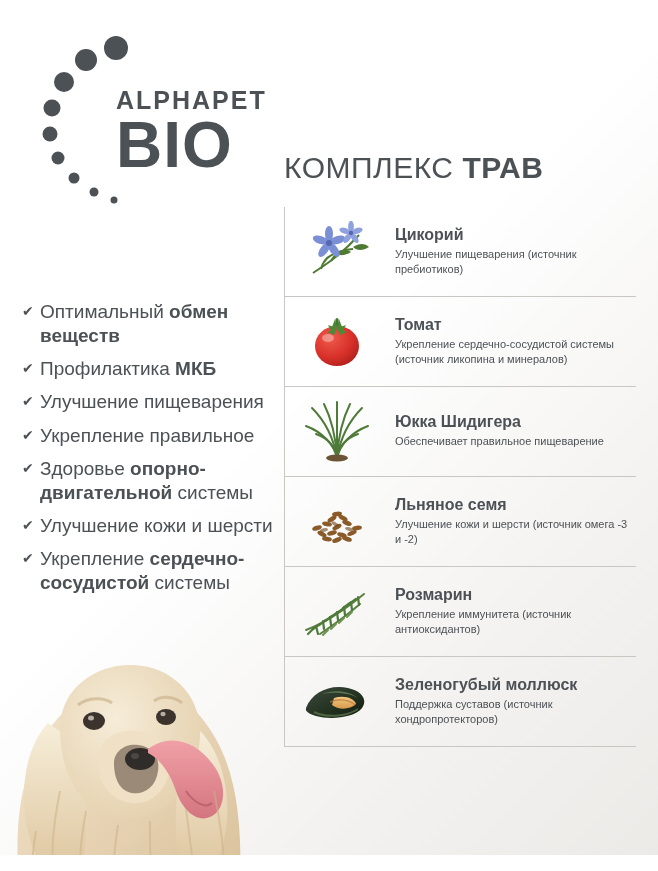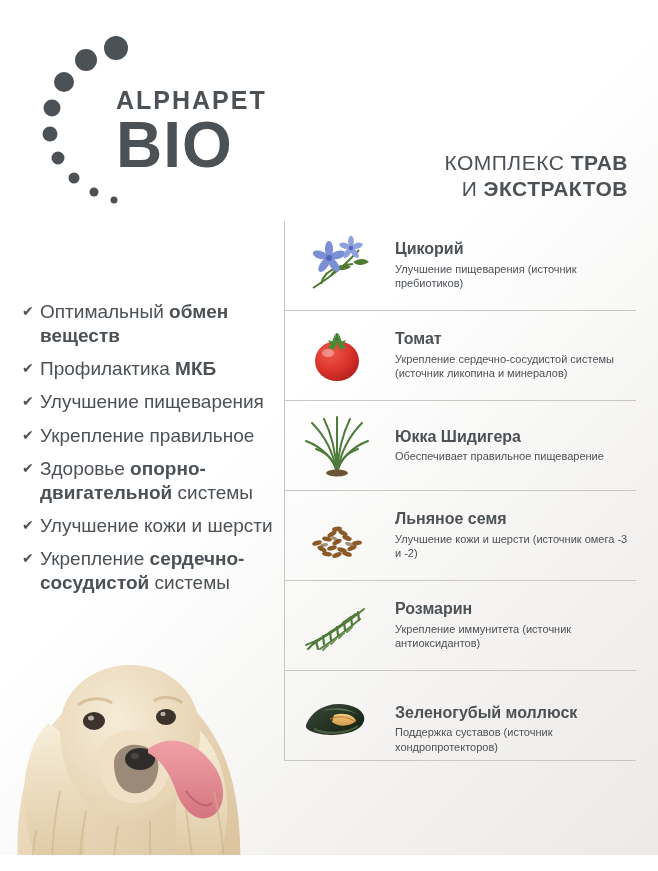--- a/index.html
+++ b/index.html
@@ -89,23 +89,23 @@
   }
 
   
   .right-panel {
     position: absolute;
     left: 284px;
     top: 150px;
     width: 352px;
   }
   .panel-title {
-    text-align: right;
-    color: #4c5156;
-    font-size: 21px;
+    text-align: left;
+    color: #4c5156;
+    font-size: 30px;
     line-height: 1.22;
     letter-spacing: 0.5px;
     padding-right: 8px;
   }
   .panel-title .l1 span.bold,
   .panel-title .l2 span.bold {
     font-weight: bold;
   }
   .panel-title .l1 { font-weight: normal; }
   .panel-title .l2 { font-weight: normal; }
@@ -116,21 +116,20 @@
   }
   .ing-row {
     display: flex;
     align-items: center;
     min-height: 77px;
     border-bottom: 1px solid #c9c7c4;
     padding: 6px 0;
   }
   .ing-row:last-child {
     border-bottom: 1px solid #c9c7c4;
-    align-items: flex-end;
   }
   .ing-icon {
     flex: 0 0 auto;
     width: 104px;
     height: 72px;
     display: flex;
     align-items: center;
     justify-content: center;
   }
   .ing-txt {
@@ -289,21 +288,20 @@
     </div>
     <div class="benefit">
       <div class="check">✔</div>
       <div class="benefit-text"><span>Укрепление </span><b>сердечно-сосудистой</b><span> системы</span></div>
     </div>
   </div>
 
   <div class="right-panel">
     <div class="panel-title">
       <div class="l1"><span>КОМПЛЕКС </span><span class="bold">ТРАВ</span></div>
-      <div class="l2"><span>И </span><span class="bold"> ЭКСТРАКТОВ</span></div>
     </div>
 
     <div class="ingredients">
 
       <div class="ing-row">
         <div class="ing-icon">
           <svg width="72" height="60" viewBox="0 0 72 60" xmlns="http://www.w3.org/2000/svg">
             <g stroke="#4f7a33" stroke-width="2" fill="none">
               <path d="M12 52 C24 44 40 34 58 14"></path>
               <path d="M30 40 C34 32 44 28 52 28"></path>

